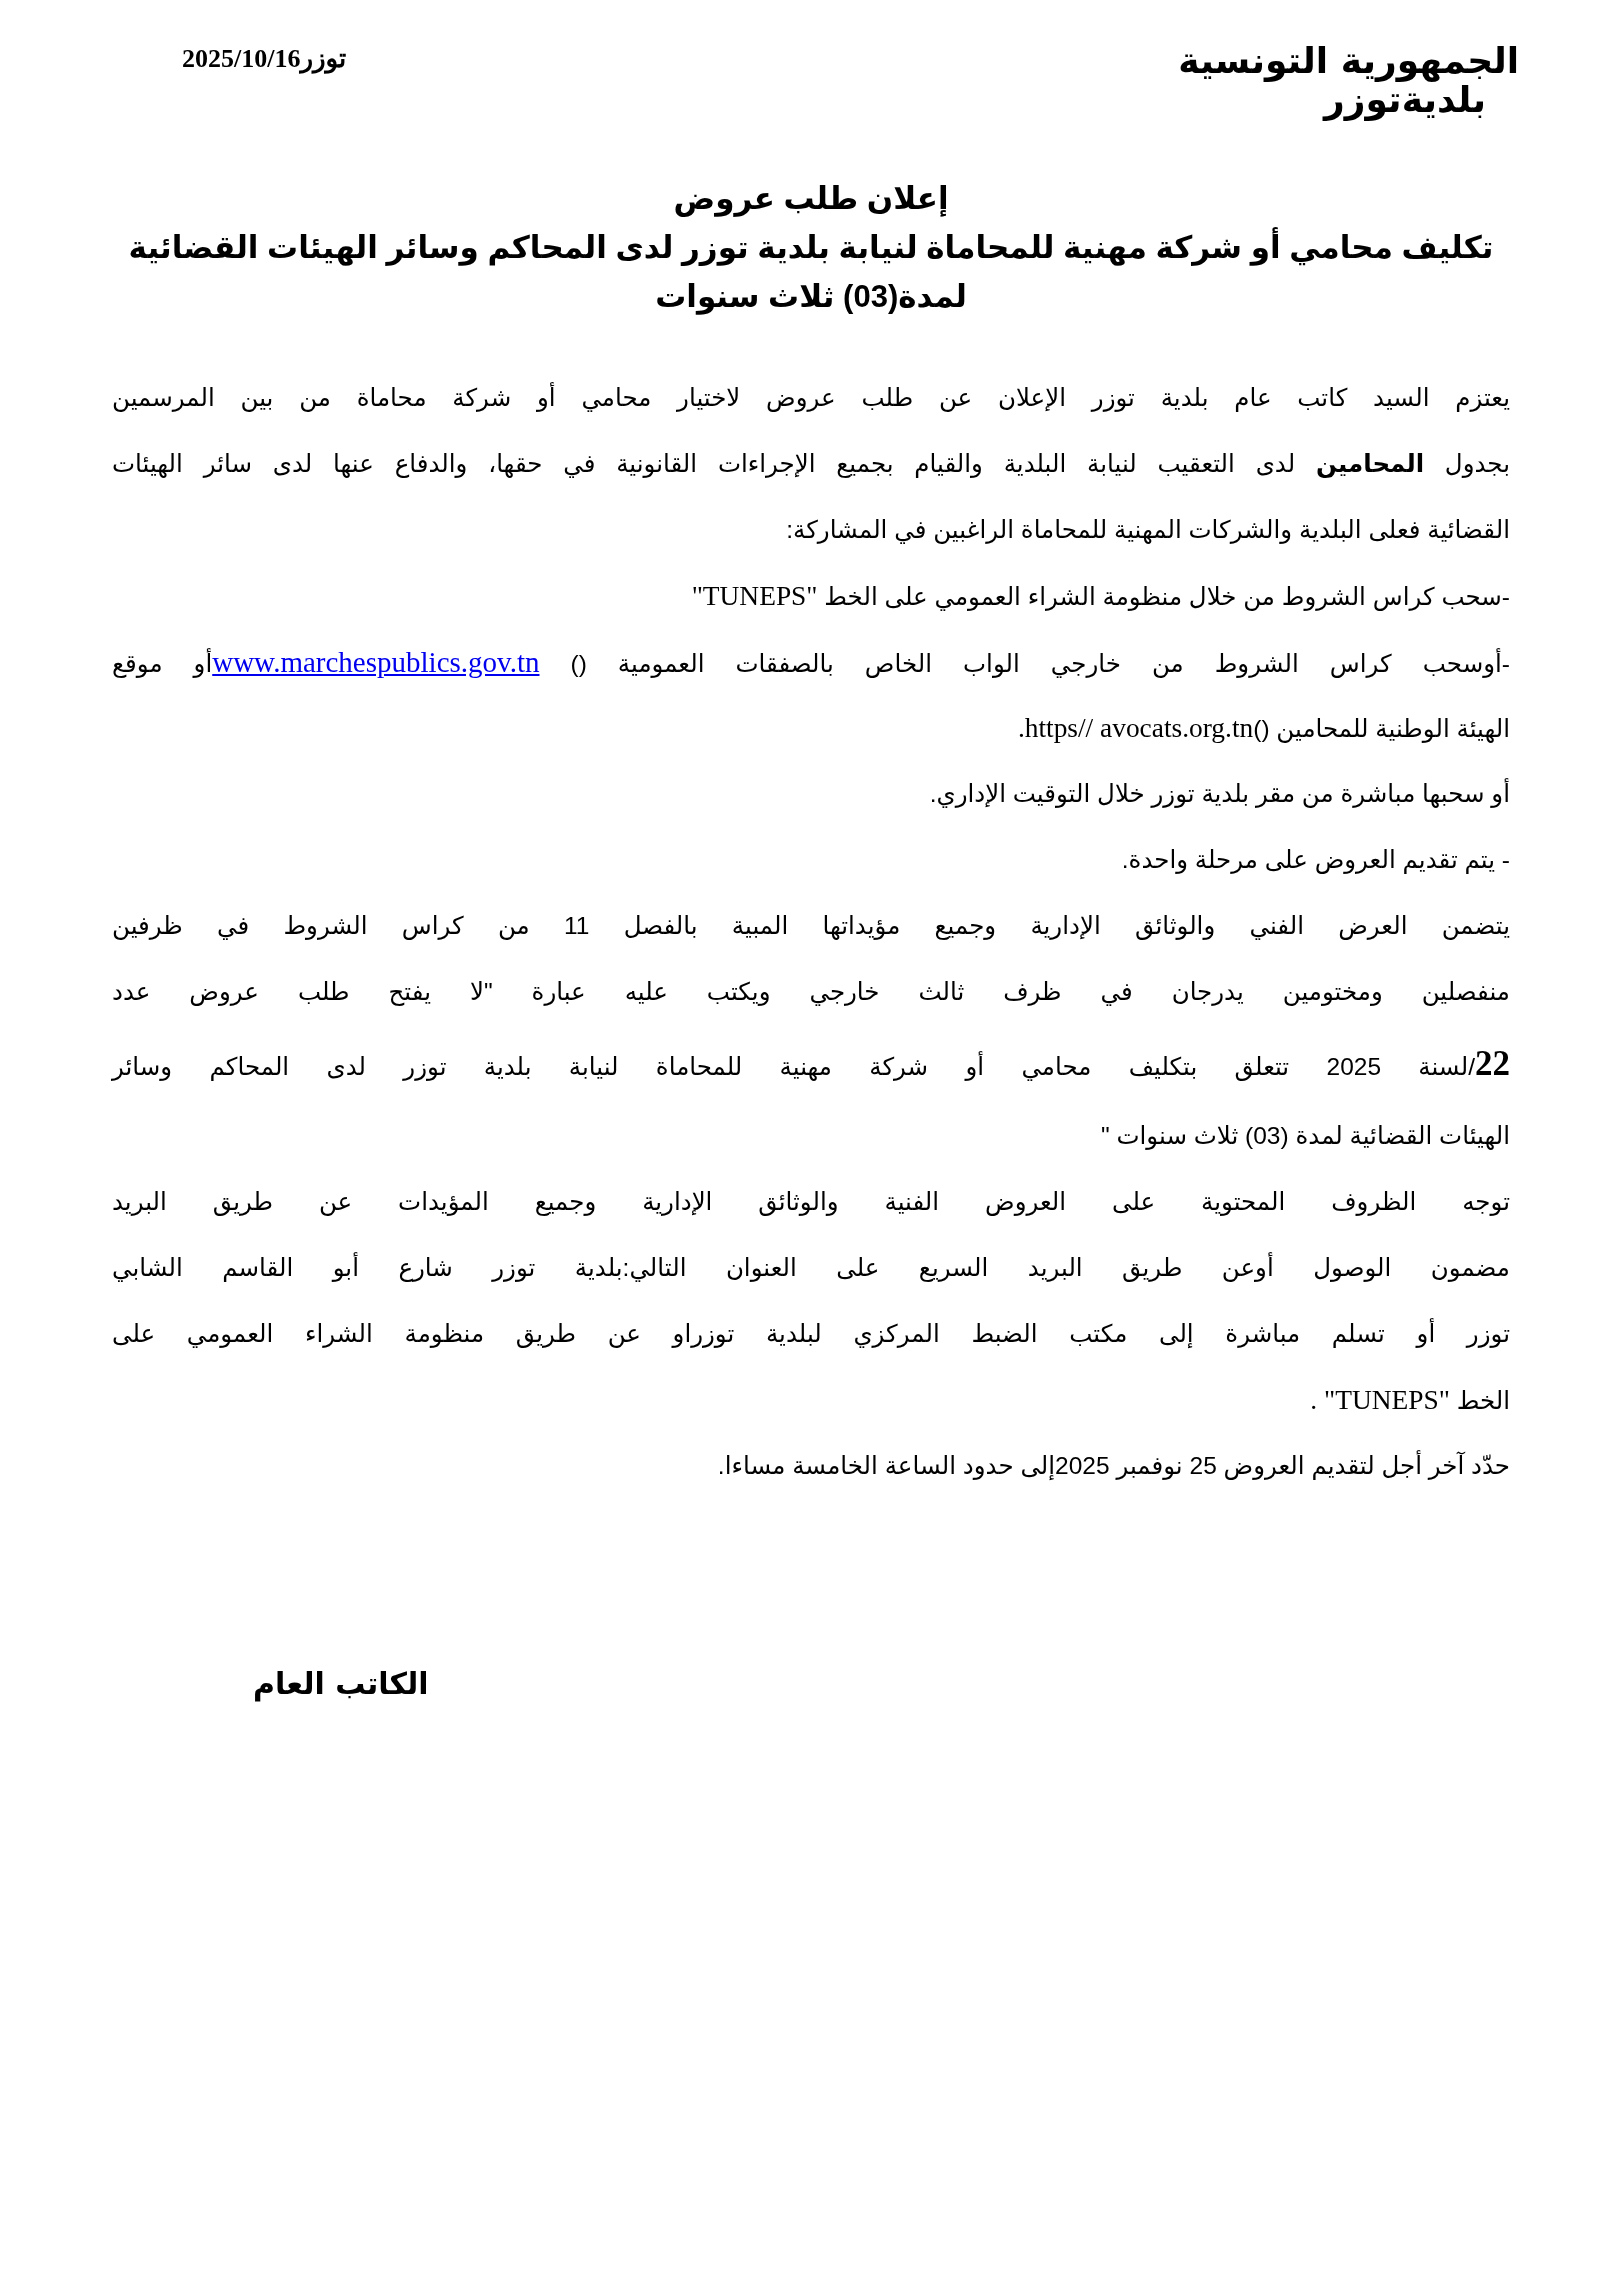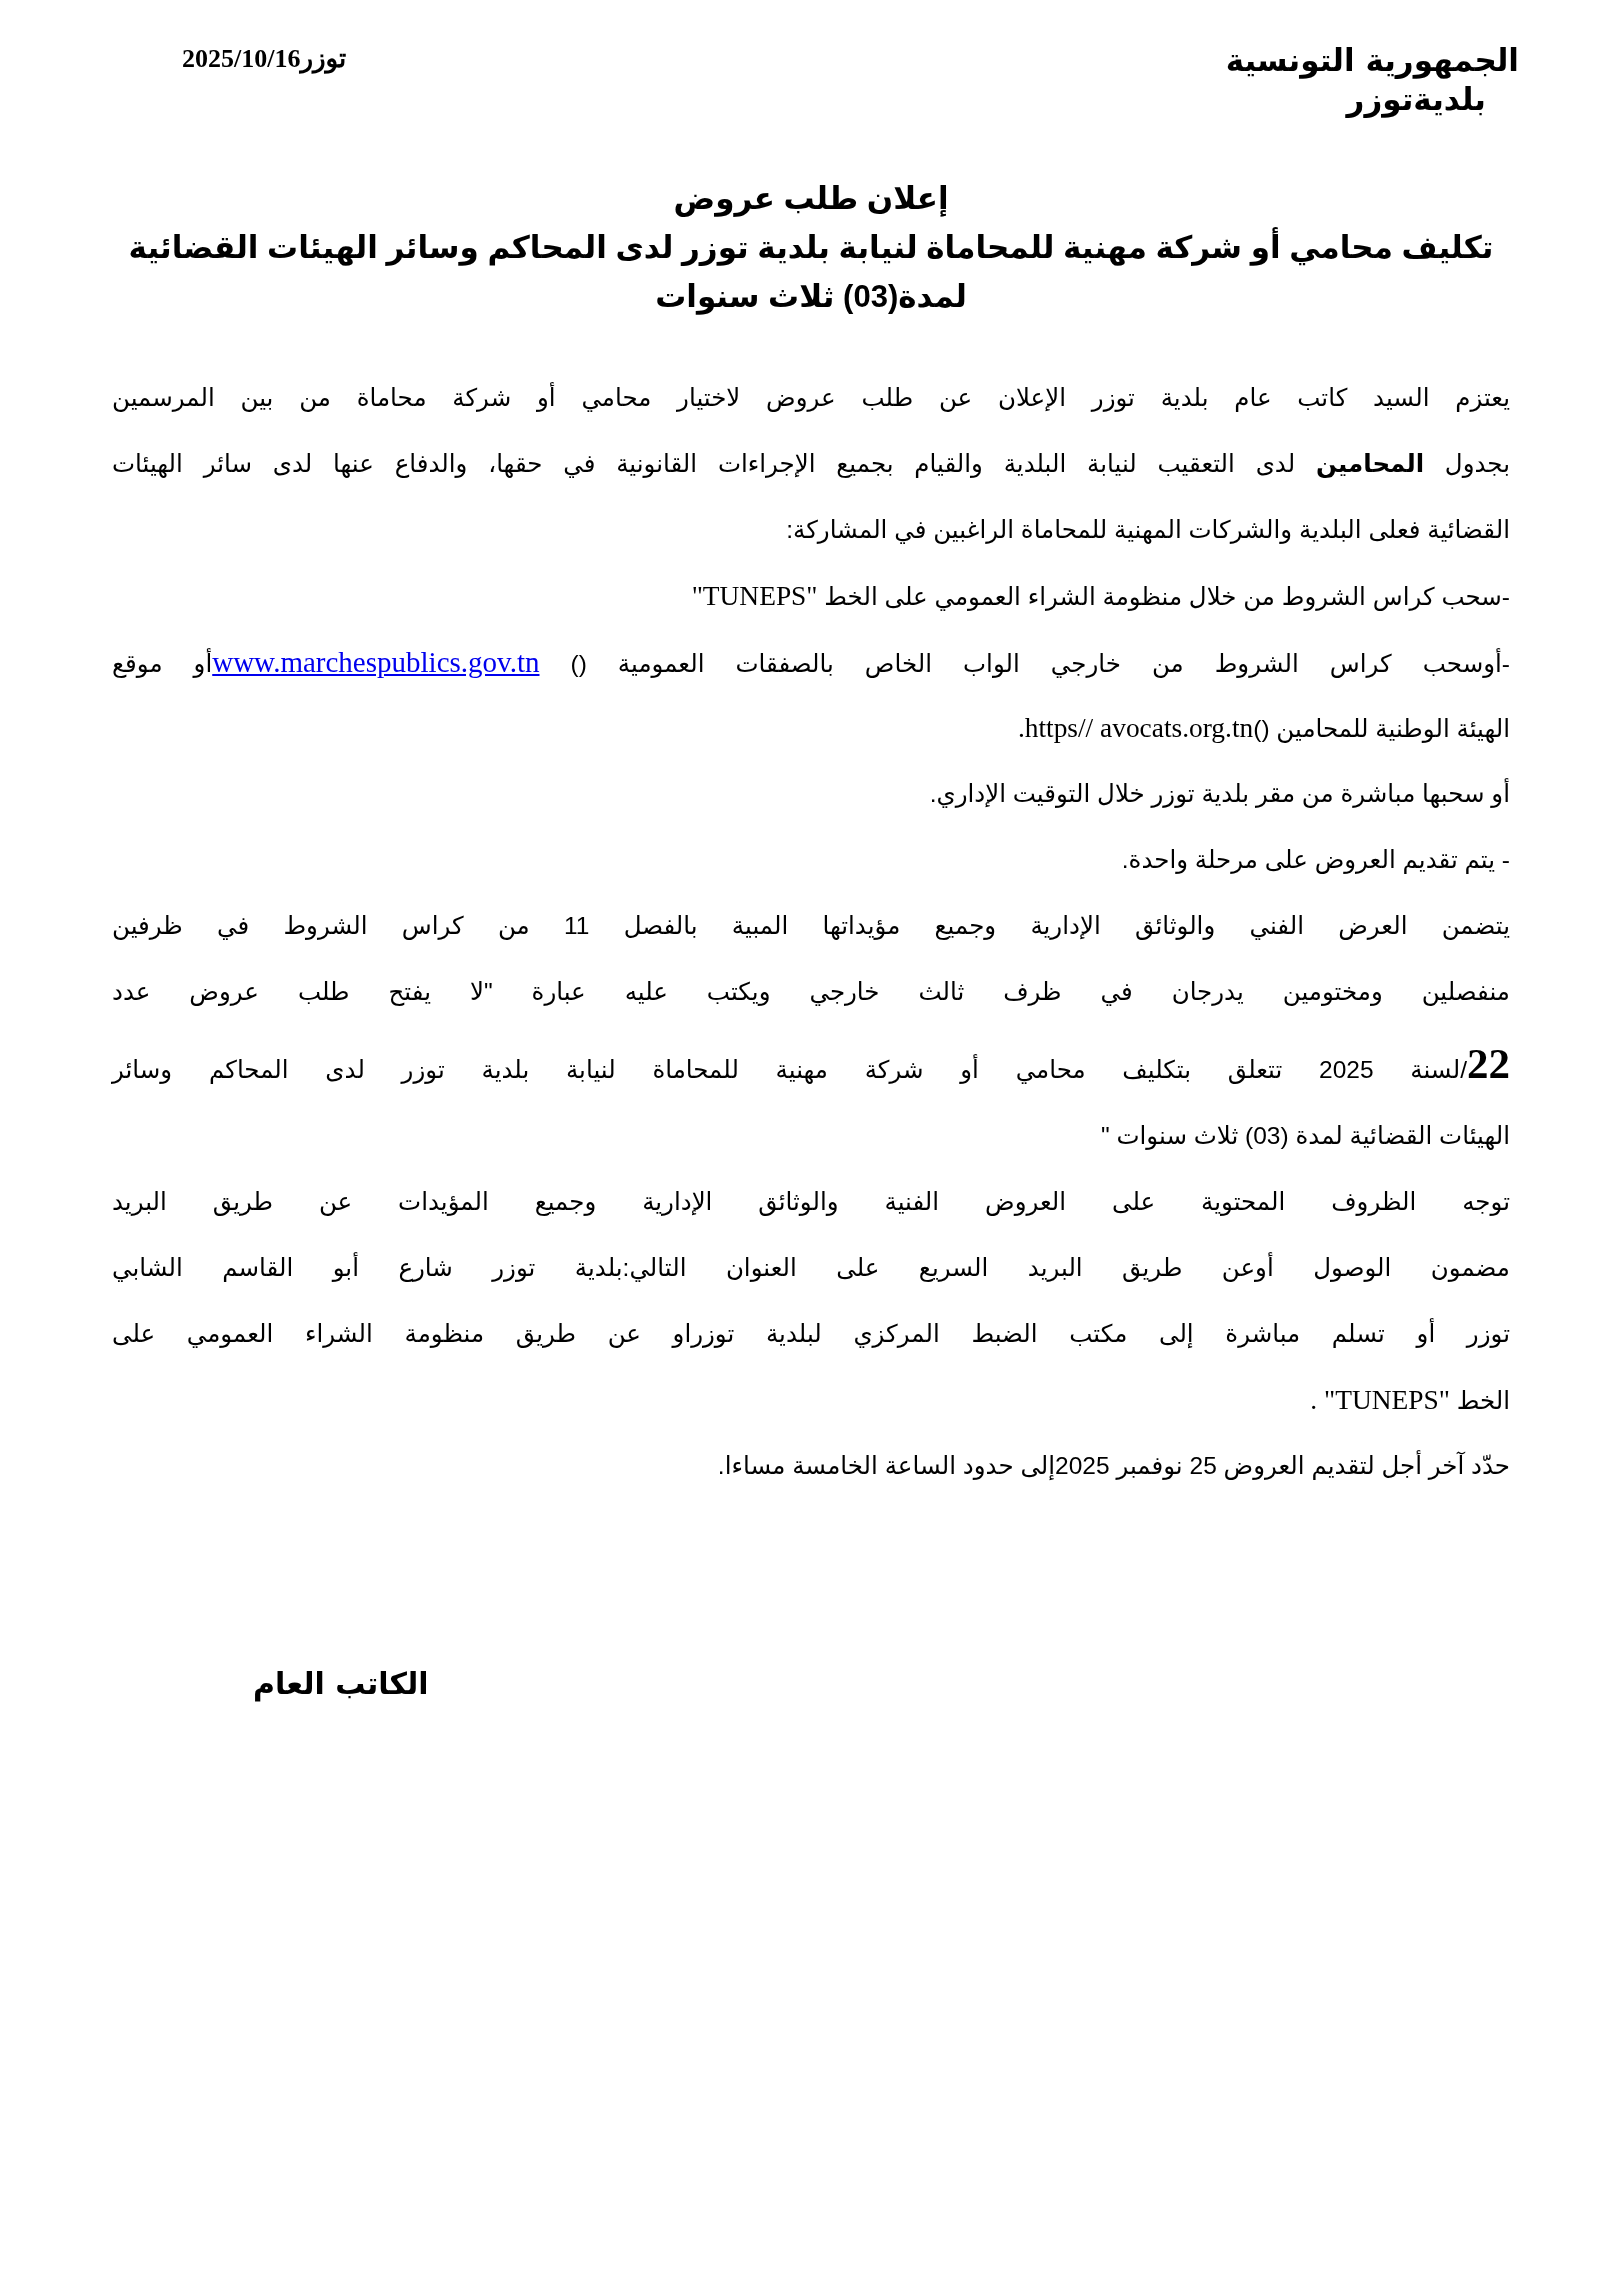--- a/index.html
+++ b/index.html
@@ -2,21 +2,21 @@
 <html><head>
 <meta charset="utf-8">
 <style>
   html, body { margin:0; padding:0; background:#ffffff; }
   body {
     width:1621px; height:2293px; position:relative; overflow:hidden;
     font-family:"DejaVu Sans","Liberation Sans",sans-serif; color:#000;
   }
   .header-right {
     position:absolute; top:41px; right:102px; width:412px;
-    direction:rtl; text-align:right; font-weight:bold; font-size:31px; line-height:39px;
+    direction:rtl; text-align:right; font-weight:bold; font-size:36px; line-height:39px;
   }
   .header-right .l2 { padding-right:19.6px; }
   .header-right .l3 { padding-right:33px; }
   .header-left {
     position:absolute; top:43px; left:182px;
     direction:rtl; font-weight:bold; font-size:26px;
     font-family:"Liberation Serif","DejaVu Serif",serif;
   }
   .title-block {
     position:absolute; top:174px; left:118px; width:1386px;
@@ -27,21 +27,21 @@
   .body {
     position:absolute; top:365px; left:112px; width:1398px;
     direction:rtl; text-align:justify;
     font-family:"Liberation Sans","DejaVu Sans",sans-serif;
     font-size:24.5px;
   }
   .line { height:66px; line-height:66px; white-space:nowrap; text-align:right; }
   .line.justify { text-align:justify; text-align-last:justify; }
   .latin { font-family:"Liberation Serif","DejaVu Serif",serif; font-size:27.4px; }
   a.link { color:#0000ee; text-decoration:underline; font-family:"Liberation Serif","DejaVu Serif",serif; font-size:29px; }
-  .big22 { font-family:"Liberation Serif","DejaVu Serif",serif; font-size:43px; font-weight:bold; }
+  .big22 { font-family:"Liberation Serif","DejaVu Serif",serif; font-size:35px; font-weight:bold; }
   strong { font-weight:bold; }
   .signature {
     position:absolute; top:1666px; left:253px;
     direction:rtl; font-weight:bold; font-size:30px;
   }
 </style>
 </head>
 <body>
 
 <div class="header-right">

